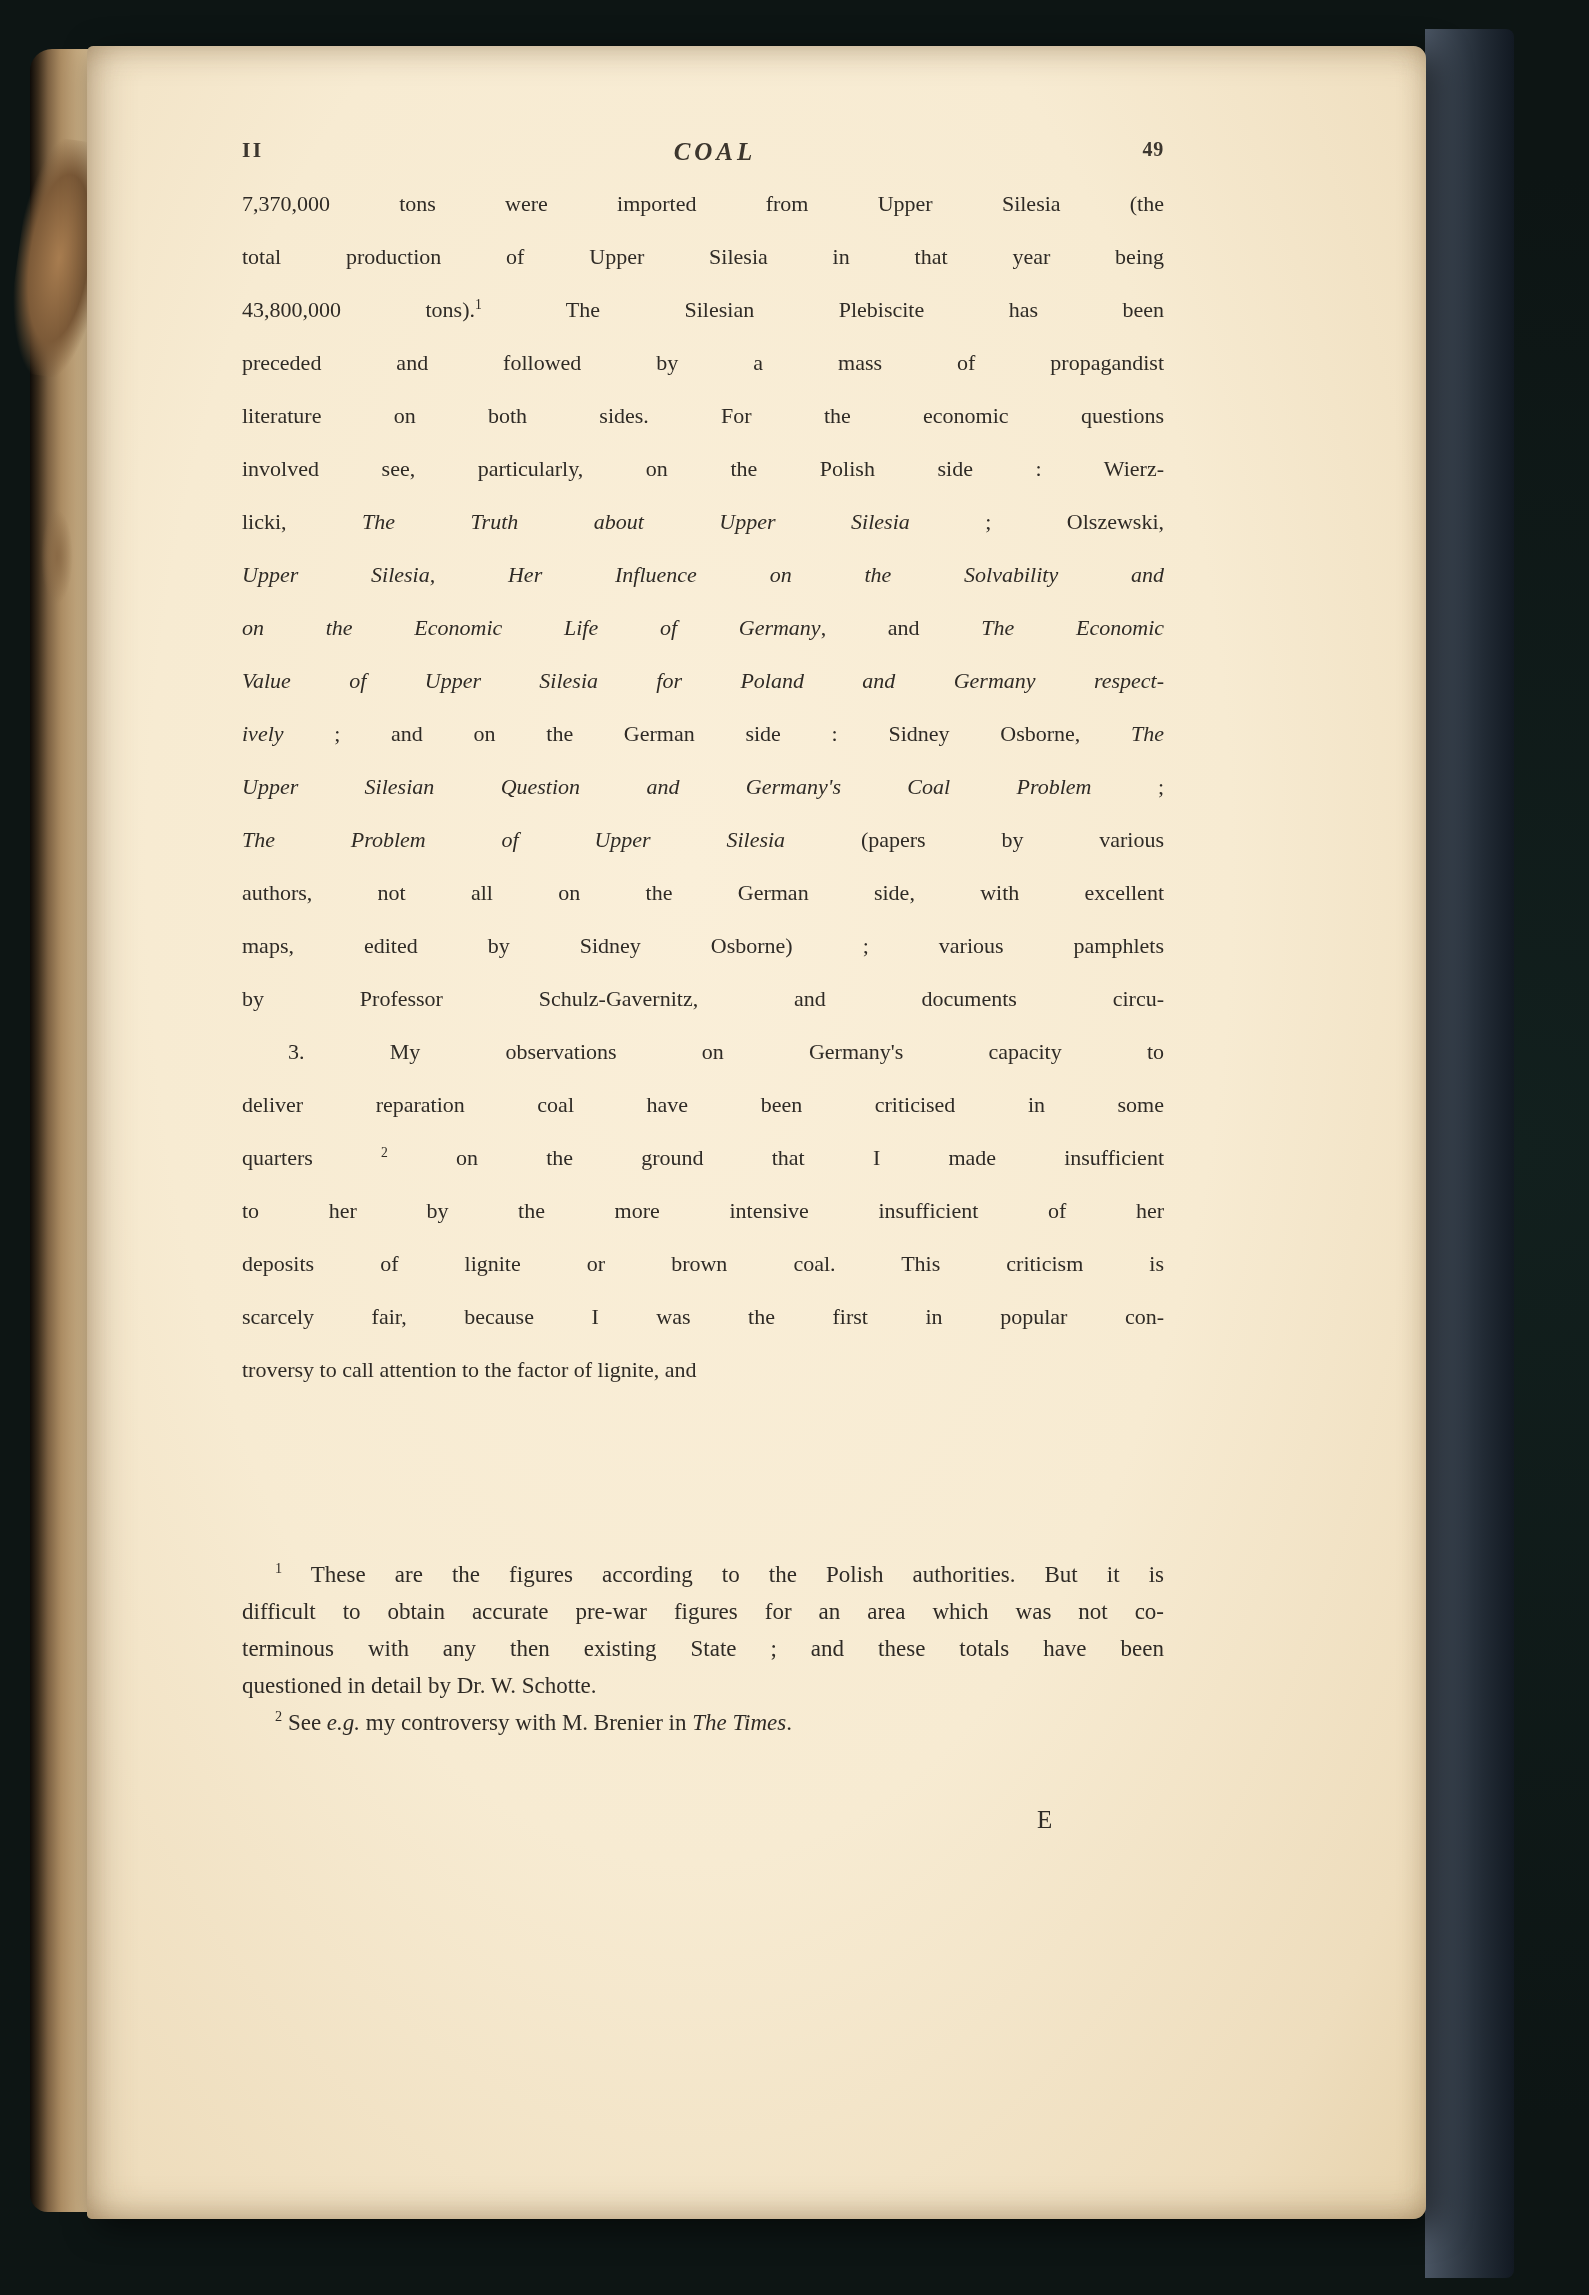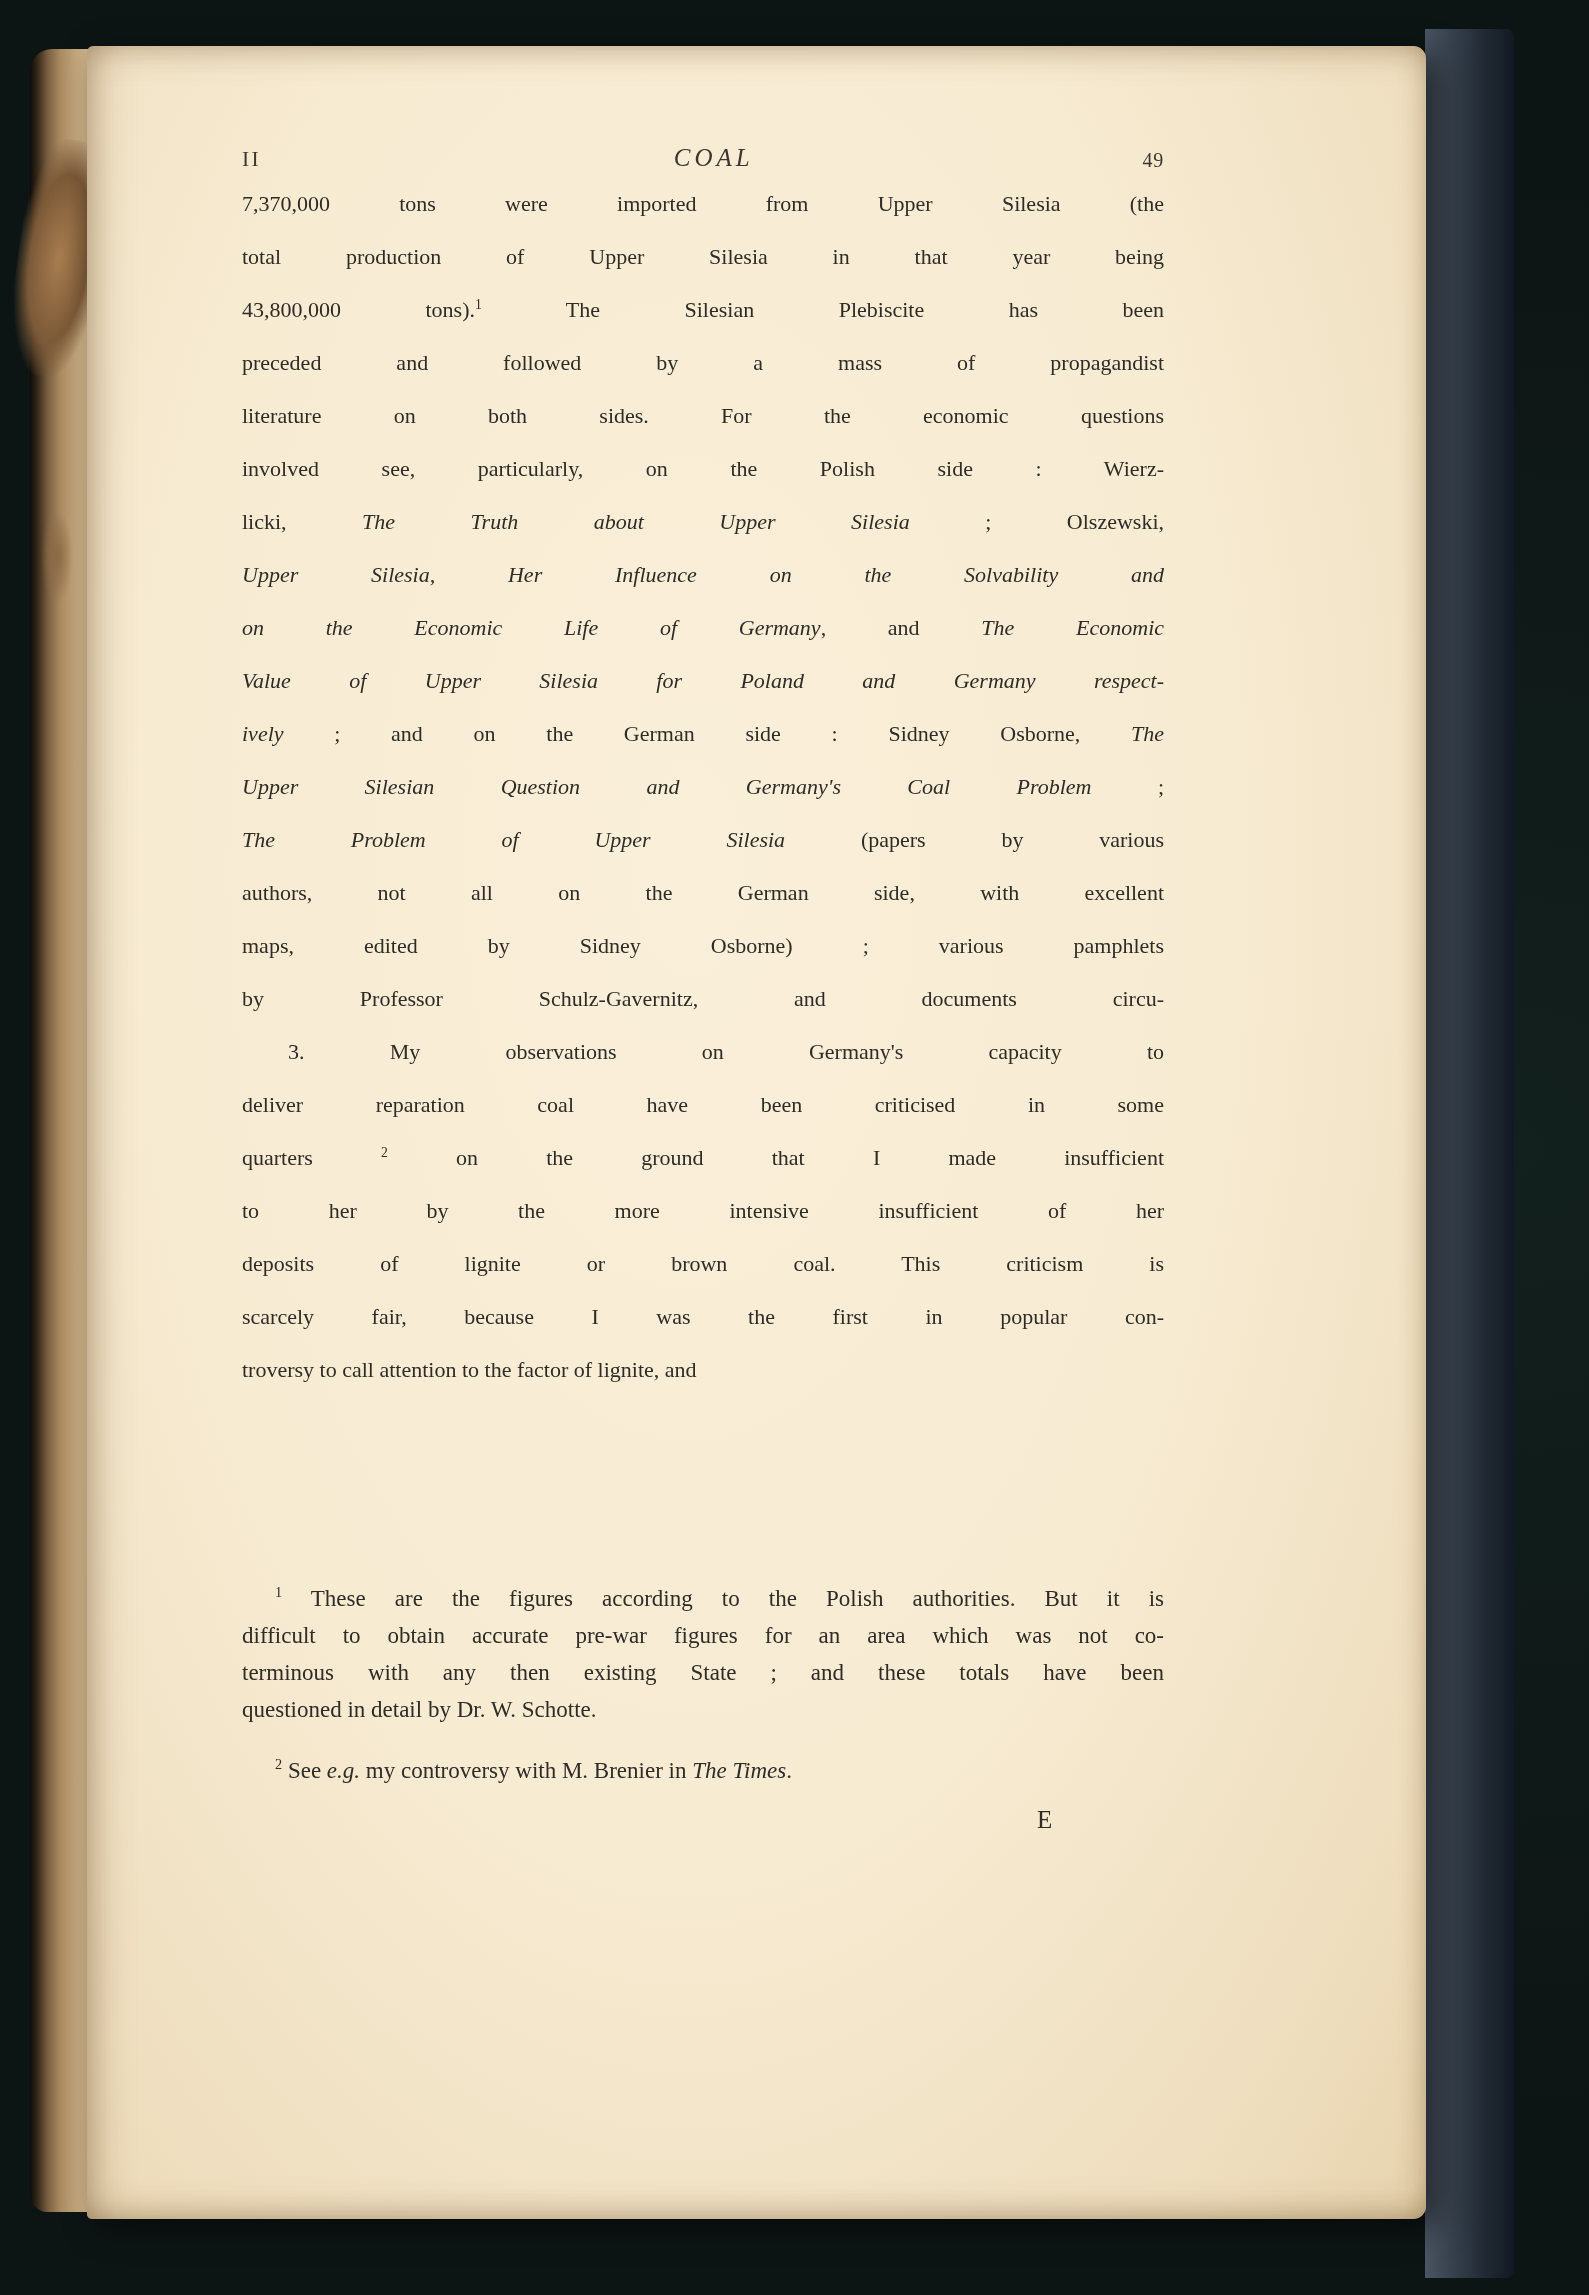--- a/index.html
+++ b/index.html
@@ -42,39 +42,40 @@
     background:radial-gradient(ellipse at 45% 38%, #faefd9 0%, var(--paper) 52%, #eeddbd 86%, #e6d2ac 100%);
     border-radius:6.4px 12.7px 12.7px 4.8px;
     box-shadow:
       inset 22px 0 44px -19px rgba(110,78,40,.45),
       inset -12.7px 0 32px -16px rgba(110,78,40,.30),
       inset 0 -19px 38px -19px rgba(110,78,40,.35),
       inset 0 20.7px 38px -20.7px rgba(110,78,40,.28),
       11px 8px 32px rgba(0,0,0,.55);
   }
   .runhead{
-    position:absolute; left:155px; top:98px; width:922px;
-    display:flex; justify-content:space-between; align-items:flex-end;
+    position:absolute; left:155px; top:92px; width:922px;
+    display:flex; justify-content:space-between; align-items:flex-start;
     color:#3c362e;
+    font-weight:bold;
   }
   .runhead .folio-l{font-size:21.5px; letter-spacing:2.4px;}
   .runhead .title-c{font-size:25px; font-style:italic; letter-spacing:4px;margin-left:24px;}
   .runhead .folio-r{font-size:20px; letter-spacing:0.8px;}
   .bodytext{
     position:absolute; left:155px; top:131px; width:922px;
     font-size:22px; line-height:53px; color:var(--ink);
   }
   .footnotes{
     position:absolute; left:155px; top:1510px; width:922px;
     font-size:23px; line-height:37px; color:var(--ink);
   }
   .tline{ text-align:justify; text-align-last:justify; }
   .tline.last{ text-align-last:auto; }
   .bodytext .tline.indent{ text-indent:46px; }
-  .footnotes .tline.indent{ text-indent:33px;margin-top:24px; }
+  .footnotes .tline.indent{ text-indent:33px; }
   .it{ font-style:italic; }
   .sup{ font-size:0.62em; vertical-align:super; line-height:0; }
   .signature{
     position:absolute; left:155px; top:1760px; width:922px;
     text-align:right; padding-right:111px; box-sizing:border-box;
     font-size:25px; color:var(--ink); letter-spacing:0.8px;
   }
 </style>
 </head>
 <body>

